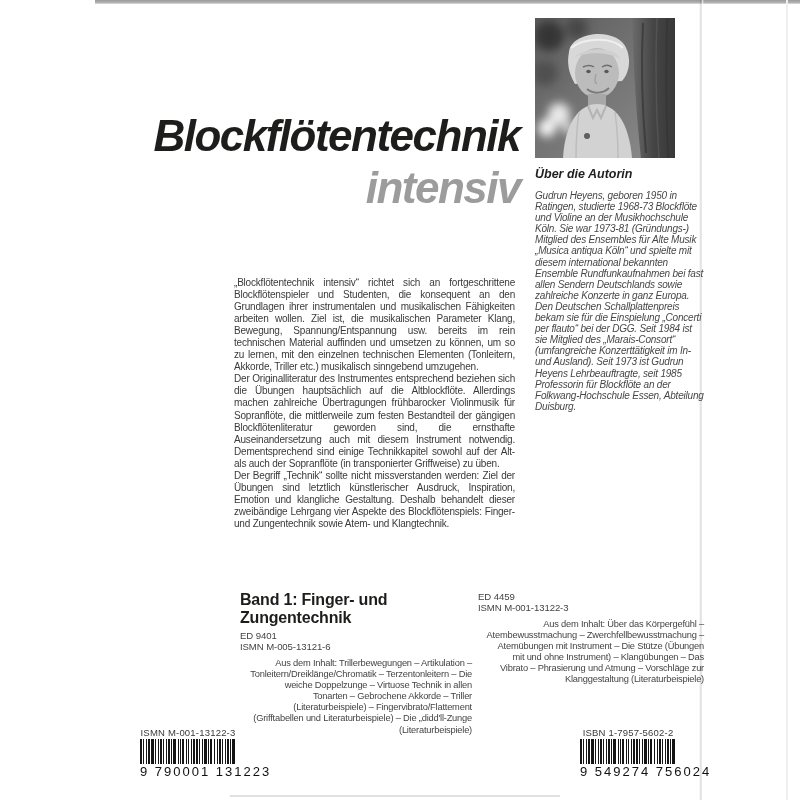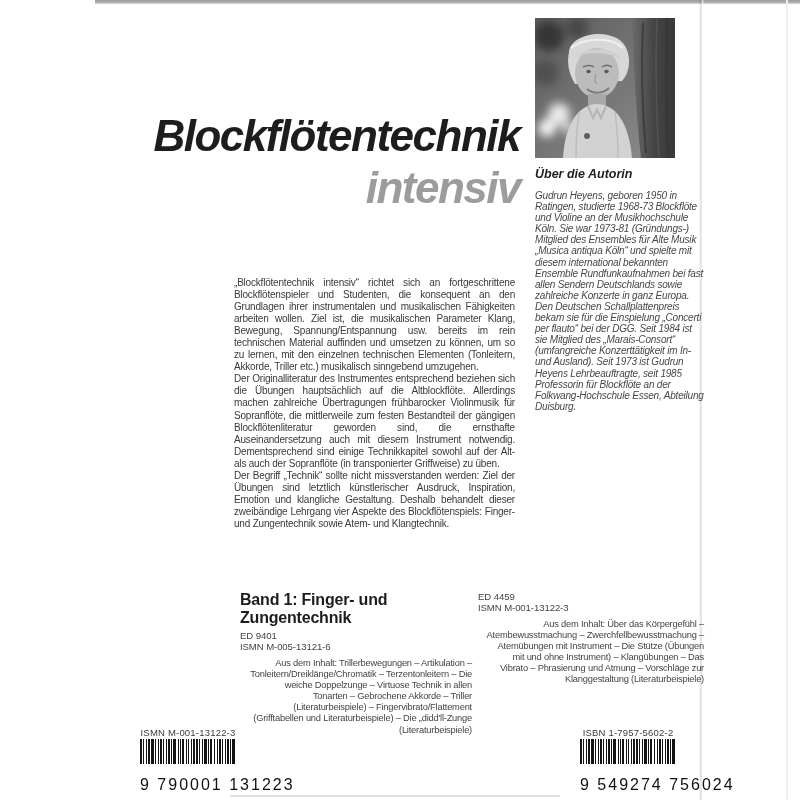--- a/index.html
+++ b/index.html
@@ -45,21 +45,21 @@
   .band-line{font-size:9.6px;line-height:11px;color:#444;margin:0;letter-spacing:-0.1px;}
   .band-contents{font-size:9.3px;line-height:11.1px;letter-spacing:-0.2px;color:#444;margin:6px 0 0 8px;text-align:right;}
 
   
   .barcode{position:absolute;width:96px;text-align:center;}
   .barcode-left{left:140px;top:727px;}
   .barcode-right{left:580px;top:727px;}
   .bc-label{font-size:9.5px;color:#3a3a3a;letter-spacing:0.2px;white-space:nowrap;margin-bottom:1px;}
   .bc-bars{height:25px;width:96px;overflow:hidden;white-space:nowrap;font-size:0;}
   .bc-bars i{display:inline-block;height:100%;background:#141414;vertical-align:top;}
-  .bc-digits{font-size:16px;color:#111;letter-spacing:2px;white-space:nowrap;margin-top:12px;}
+  .bc-digits{font-size:13px;color:#111;letter-spacing:2px;white-space:nowrap;margin-top:0;}
 </style>
 </head>
 <body>
 
 <div class="page">
 
   <div class="scan-top-edge"></div>
   <div class="fold-line"></div>
   <div class="fold-line-faint"></div>
   <div class="scan-bottom-edge"></div>

